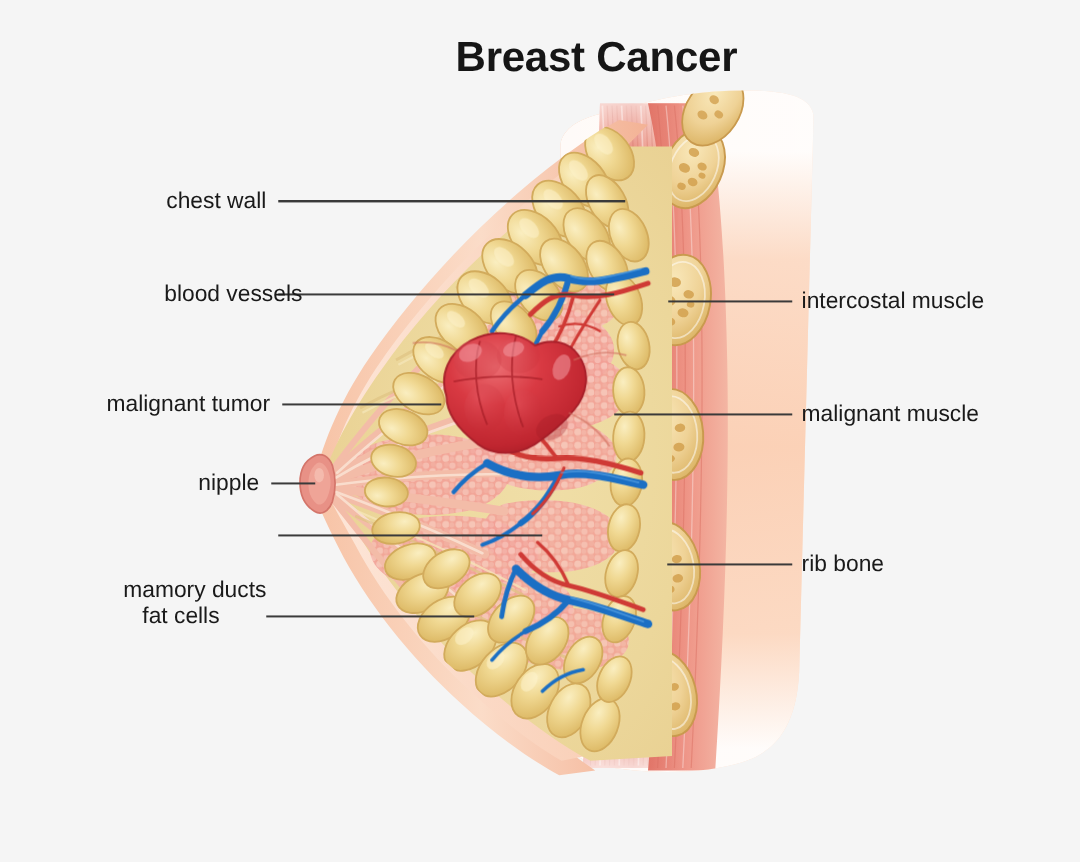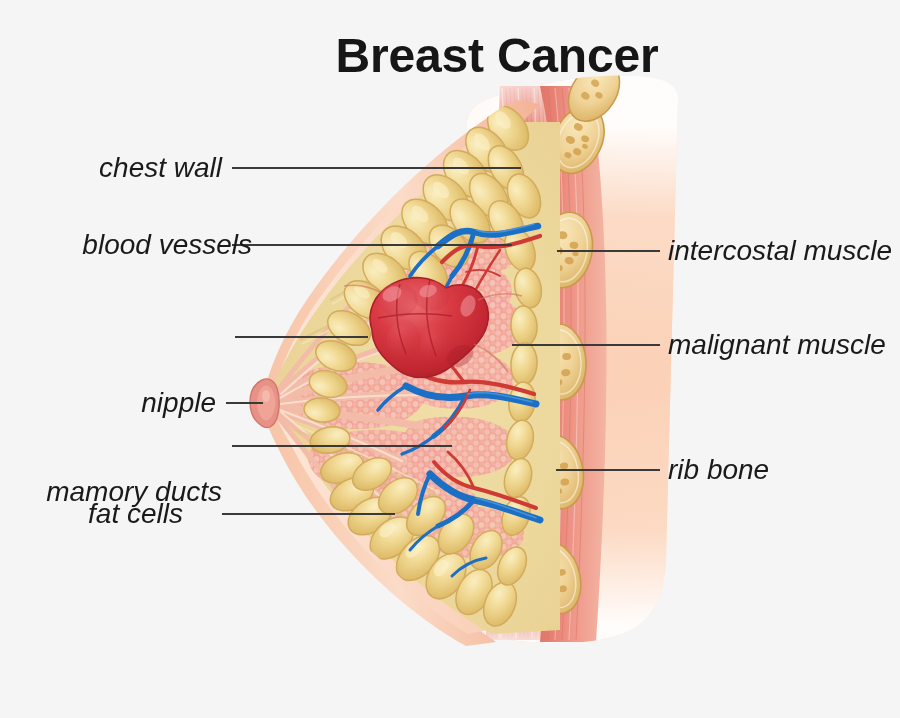--- a/index.html
+++ b/index.html
@@ -7,31 +7,30 @@
     width:900px;height:718px;
     background:#f5f5f5;
     font-family:"Liberation Sans",sans-serif;
     overflow:hidden;
     position:relative;
   }
   #stage{position:absolute;inset:0;width:900px;height:718px;}
   #title{
     position:absolute;left:0;top:28px;width:900px;
     text-align:center;
-    font-size:48px;font-weight:bold;color:#161616;
+    font-size:35px;font-weight:bold;color:#161616;
     letter-spacing:-0.2px;
     padding-left:94px;box-sizing:border-box;
   }
   .lbl{
     position:absolute;
-    font-size:28px;
+    font-size:19px;
     color:#1a1a1a;
     white-space:nowrap;
     line-height:1;
-    font-style:italic;
   }
   .lbl.r{transform:translateY(-50%);text-align:right;}
   .lbl.l{transform:translateY(-50%);text-align:right;}
   svg{position:absolute;left:0;top:0;display:block;}
 </style>
 </head>
 <body>
 
 <div id="stage">
 
@@ -536,20 +535,21 @@
       <line x1="557" y1="251" x2="660" y2="251"></line>
       <line x1="512" y1="345" x2="660" y2="345"></line>
       <line x1="556" y1="470" x2="660" y2="470"></line>
     </g>
   </svg>
 
   <div id="title">Breast Cancer</div>
 
   <div class="lbl r" style="right:678px;top:168px;">chest wall</div>
   <div class="lbl r" style="right:648px;top:245px;">blood vessels</div>
+  <div class="lbl r" style="right:675px;top:337px;">malignant tumor</div>
   <div class="lbl r" style="right:684px;top:403px;">nipple</div>
   <div class="lbl r" style="right:678px;top:446px;margin-top:46px;">mamory ducts</div>
   <div class="lbl r" style="right:717px;top:514px;">fat cells</div>
 
   <div class="lbl l" style="left:668px;top:251px;">intercostal muscle</div>
   <div class="lbl l" style="left:668px;top:345px;">malignant muscle</div>
   <div class="lbl l" style="left:668px;top:470px;">rib bone</div>
 
 </div>
 

